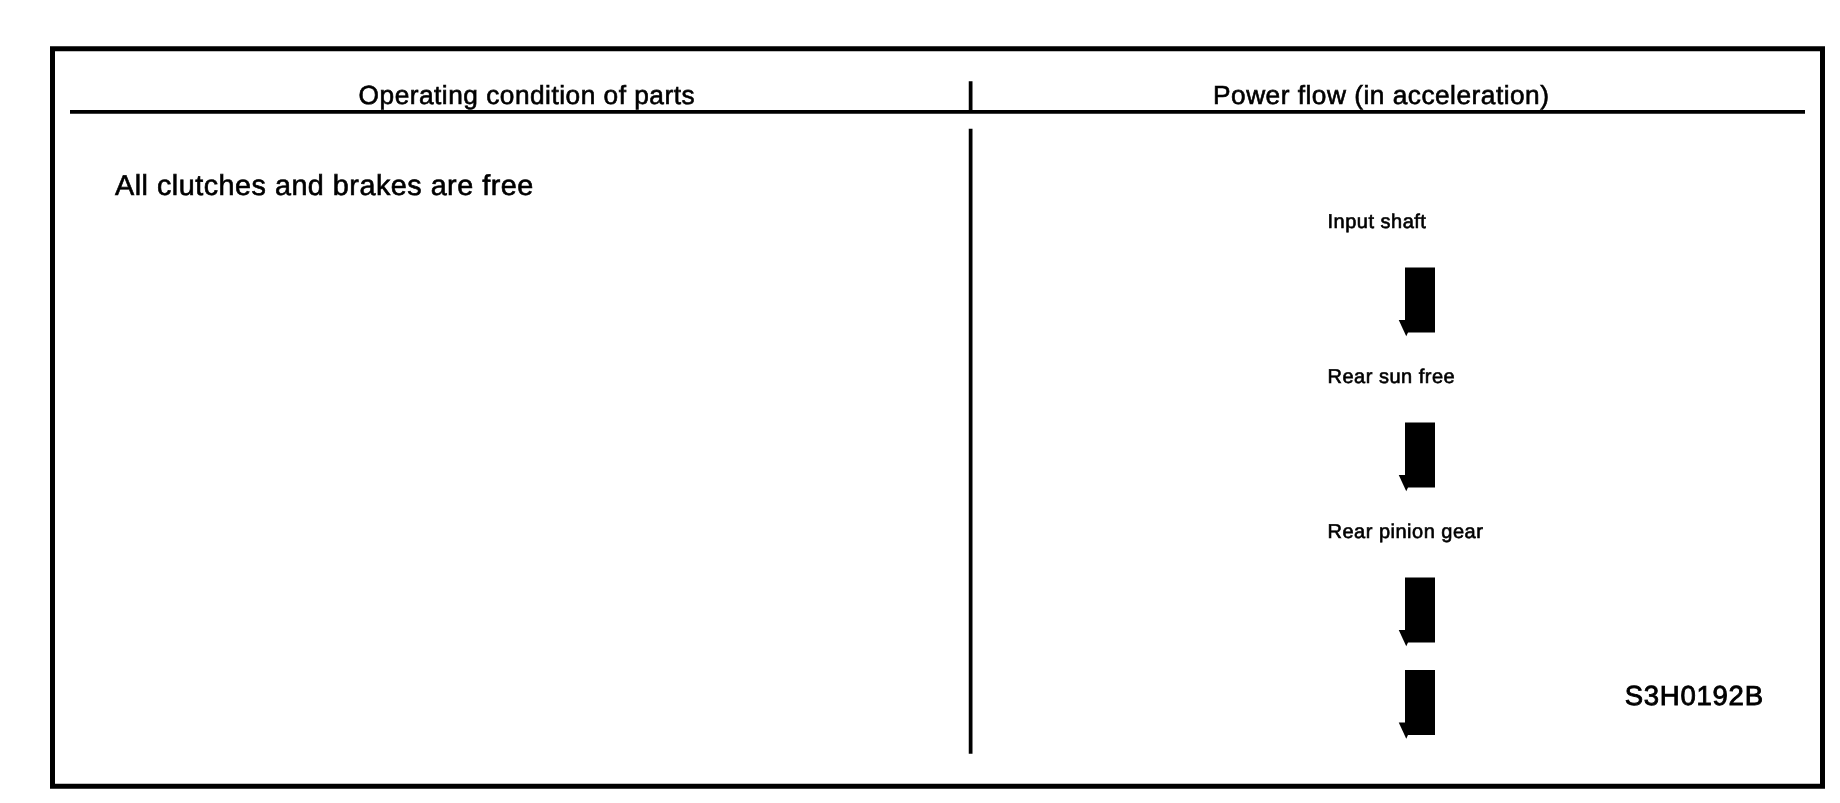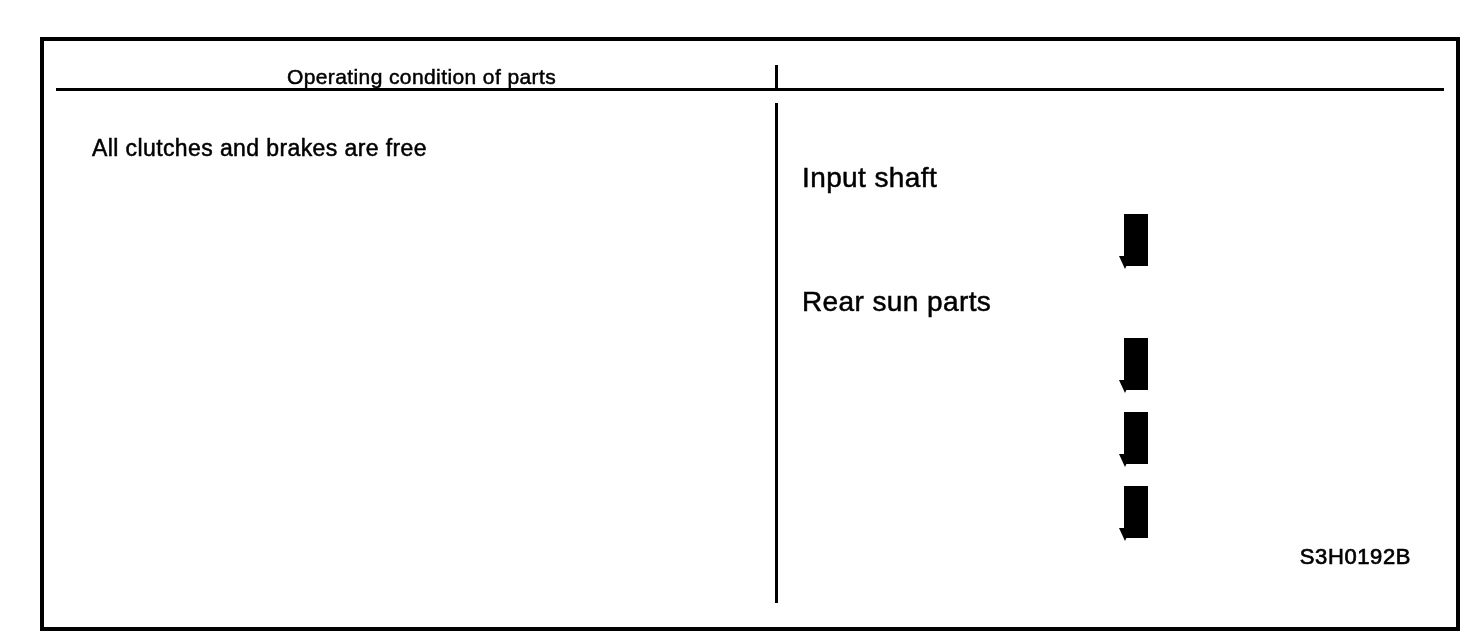--- a/index.html
+++ b/index.html
@@ -37,21 +37,22 @@
     font-size: 23px; letter-spacing: 0.4px;
     -webkit-text-stroke: 0.5px #000;
   }
 
   .flow {
     position: absolute; left: 0; top: 0; right: 0;
     padding-top: 50px;
     display: flex; flex-direction: column; align-items: flex-start;
   }
   .step {
-    font-size: 28px; line-height: 26px; letter-spacing: 0.4px;
+    margin-left: 260px;
+    font-size: 16px; line-height: 26px; letter-spacing: 0.4px;
     -webkit-text-stroke: 0.5px #000;
     white-space: nowrap;
   }
   .arrow {
     position: relative;
     margin: 11px 0 11px 334px;
     width: 3px; height: 52px;
     background: #000;
   }
   .arrow::after {
@@ -70,34 +71,36 @@
   }
 </style>
 </head>
 <body>
 
 <div class="page">
   <div class="ptable">
 
     <div class="thead">
       <div class="th col-left">Operating condition of parts</div>
+      <div class="th col-right">Power flow (in acceleration)</div>
     </div>
 
     <div class="tbody">
 
       <div class="td col-left">
         <div class="cond">All clutches and brakes are free</div>
       </div>
 
       <div class="td col-right">
         <div class="flow">
           <div class="step">Input shaft</div>
           <div class="arrow"></div>
-          <div class="step">Rear sun parts</div>
+          <div class="step">Rear sun free</div>
           <div class="arrow"></div>
+          <div class="step">Rear pinion gear</div>
           <div class="arrow"></div>
           <div class="arrow"></div>
         </div>
 
         <div class="figcode">S3H0192B</div>
       </div>
 
     </div>
   </div>
 </div>

